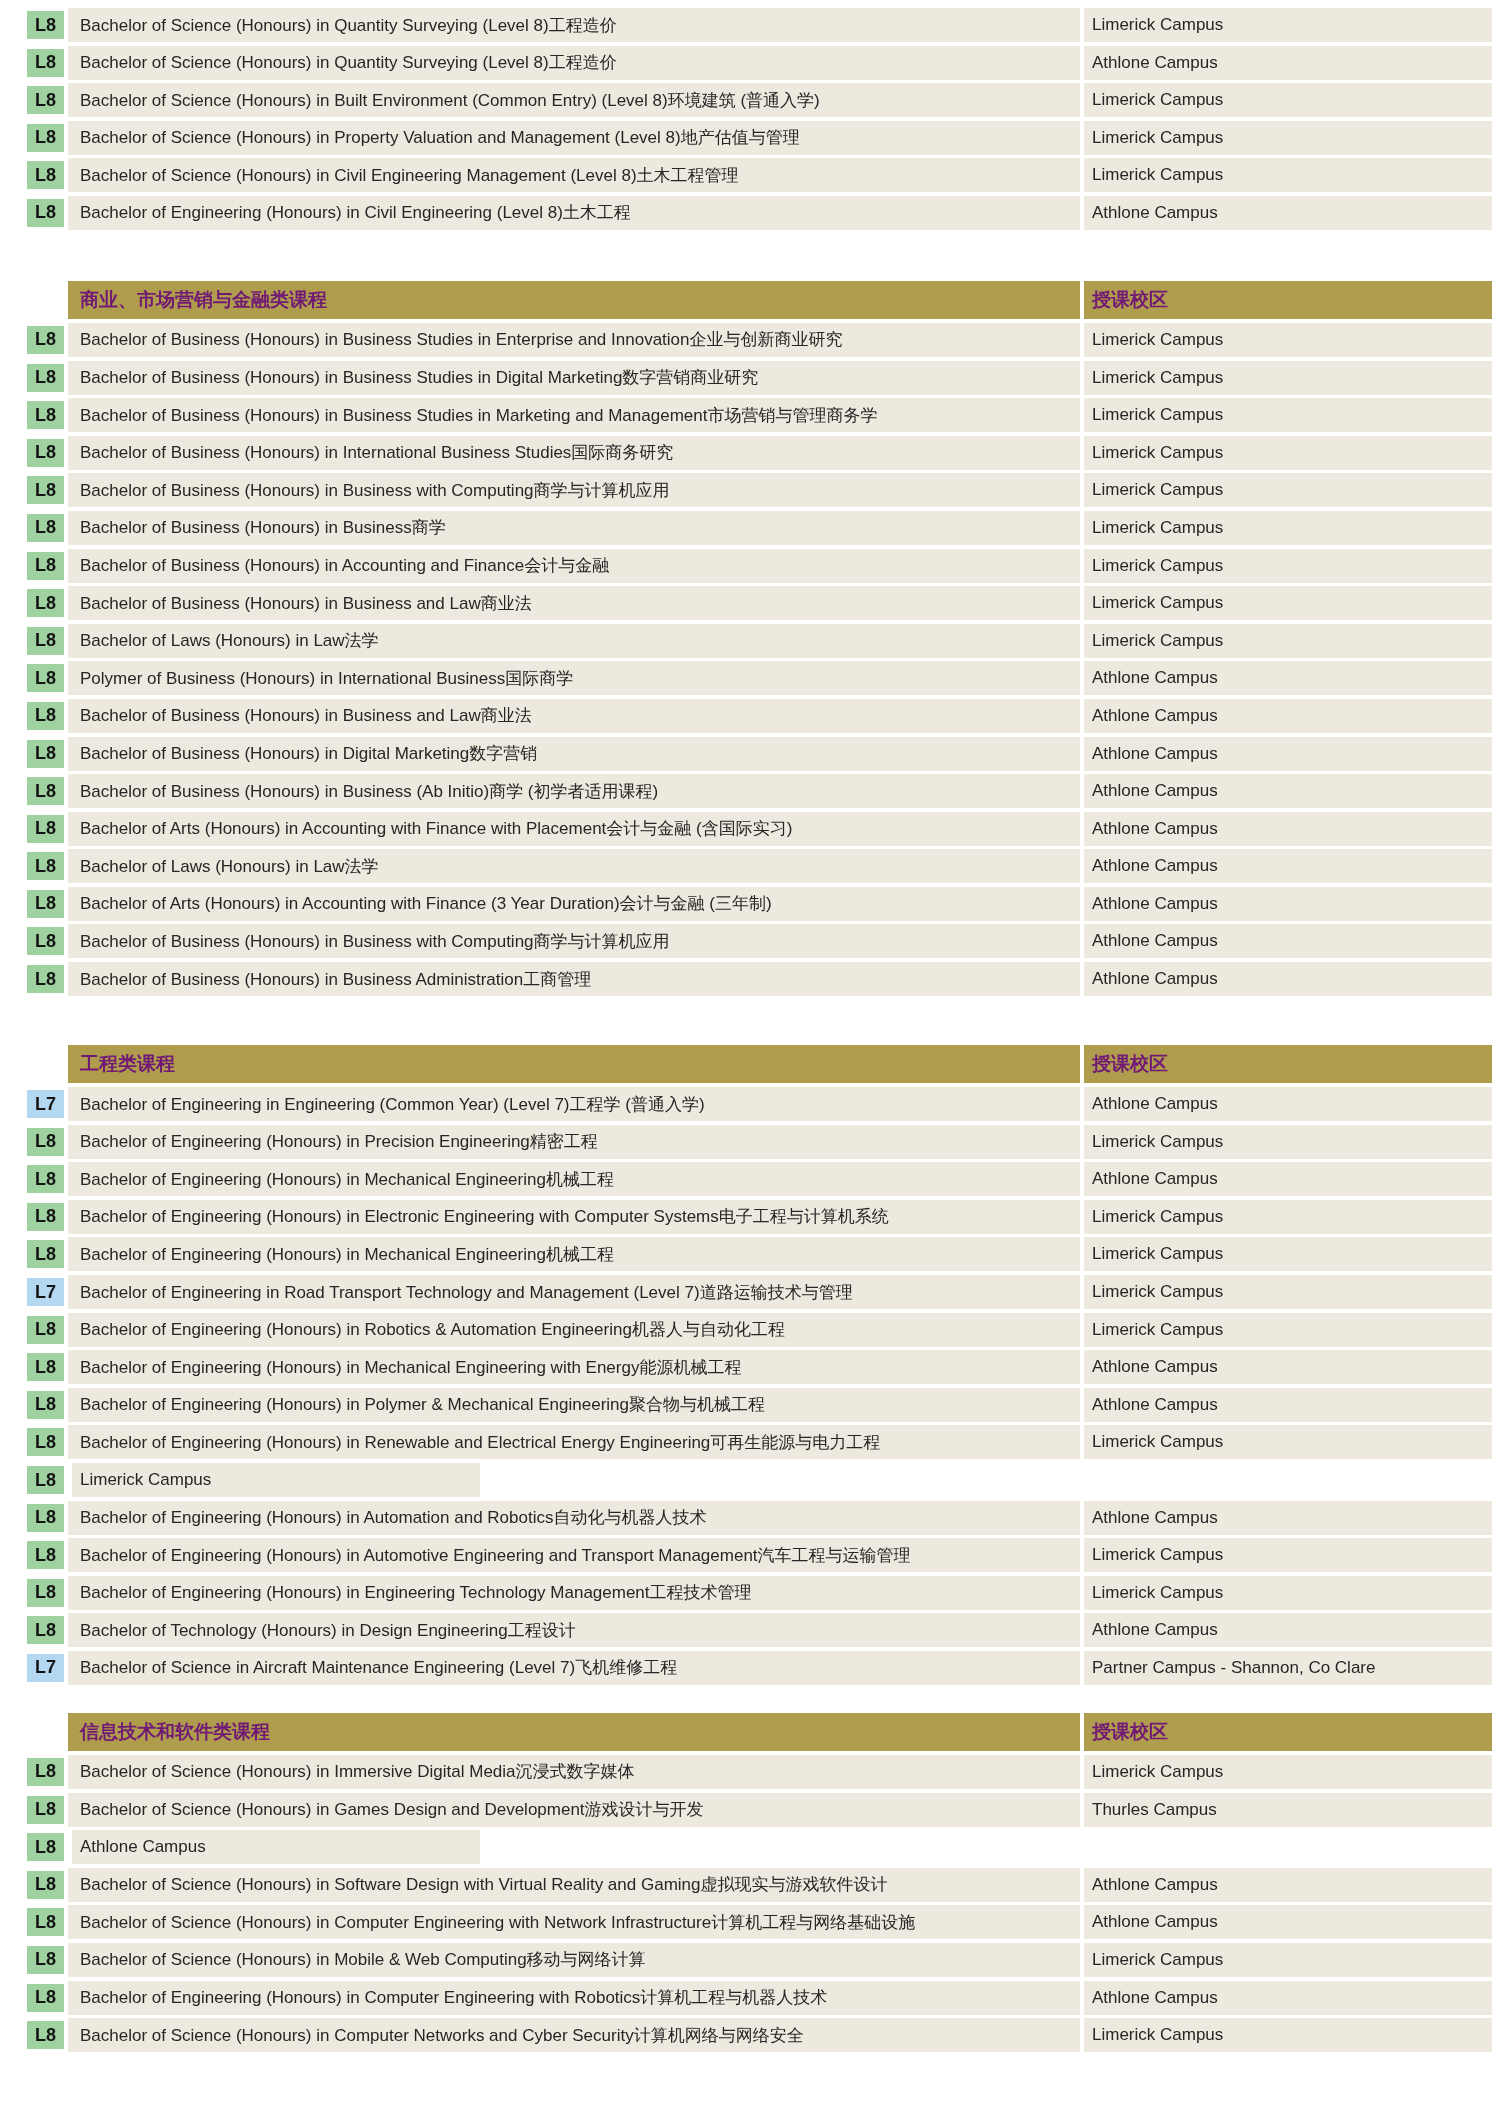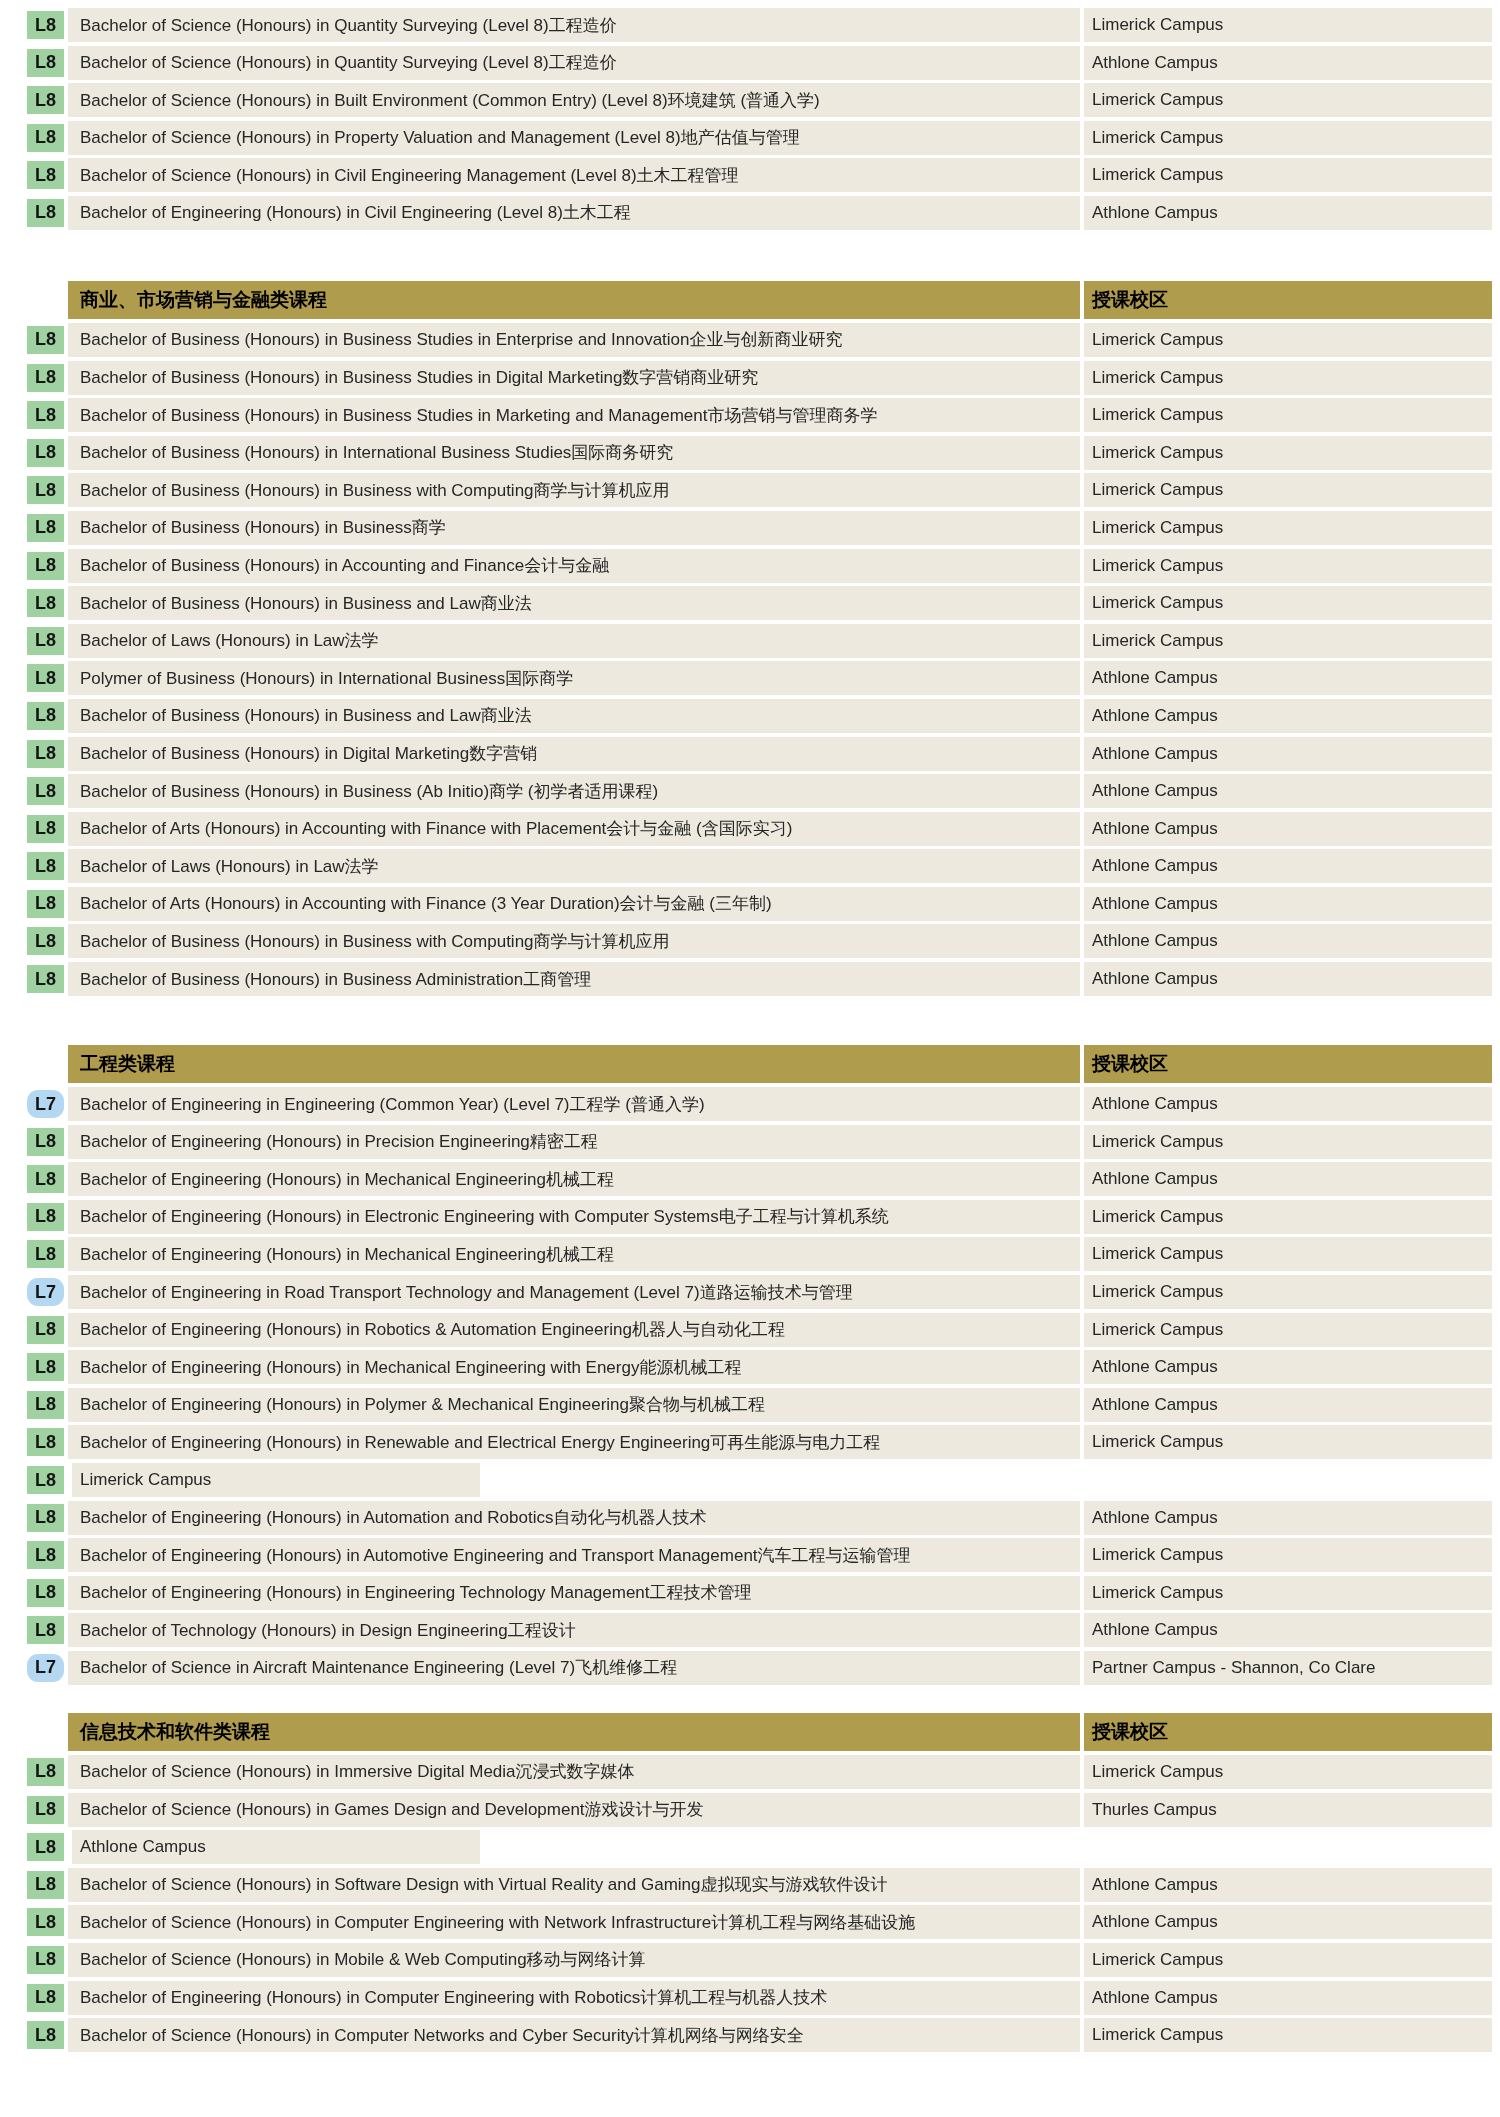--- a/index.html
+++ b/index.html
@@ -25,21 +25,21 @@
     height:38px;
     margin-bottom:4px;
   }
   .header-cell{
     background:var(--gold,#b09c4d);
     display:flex;
     align-items:center;
     box-sizing:border-box;
     font-weight:bold;
     font-size:19px;
-    color:#000000;
+    color:#701a75;
   }
   .header-course{width:1012px;padding-left:12px;}
   .header-campus{width:408px;margin-left:4px;padding-left:8px;}
 
   .row{
     display:flex;
     height:34px;
     margin-bottom:3.6px;
     align-items:stretch;
   }
@@ -51,21 +51,21 @@
     align-self:center;
     display:flex;
     align-items:center;
     justify-content:center;
     font-weight:bold;
     font-size:18px;
     color:#141414;
     flex:none;
   }
   .badge.L8{background:var(--l8,#9fd1a1);}
-  .badge.L7{background:var(--l7,#b5d8f2);border-radius:11px;}
+  .badge.L7{background:var(--l7,#b5d8f2);}
   .cell{
     background:var(--rowbg,#ede9de);
     display:flex;
     align-items:center;
     box-sizing:border-box;
     overflow:hidden;
     white-space:nowrap;
   }
   .course-cell{width:1012px;padding-left:12px;padding-right:4px;font-size:17px;}
   .campus-cell{width:408px;margin-left:4px;padding-left:8px;font-size:17px;}

